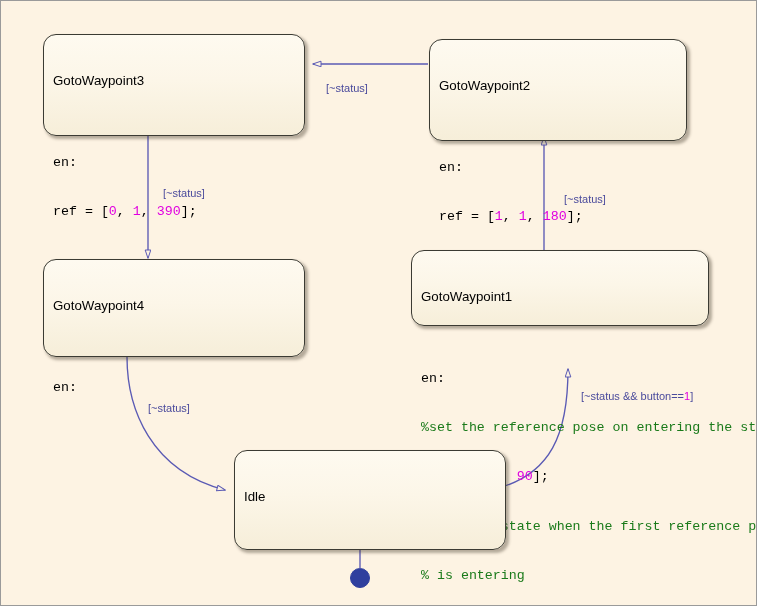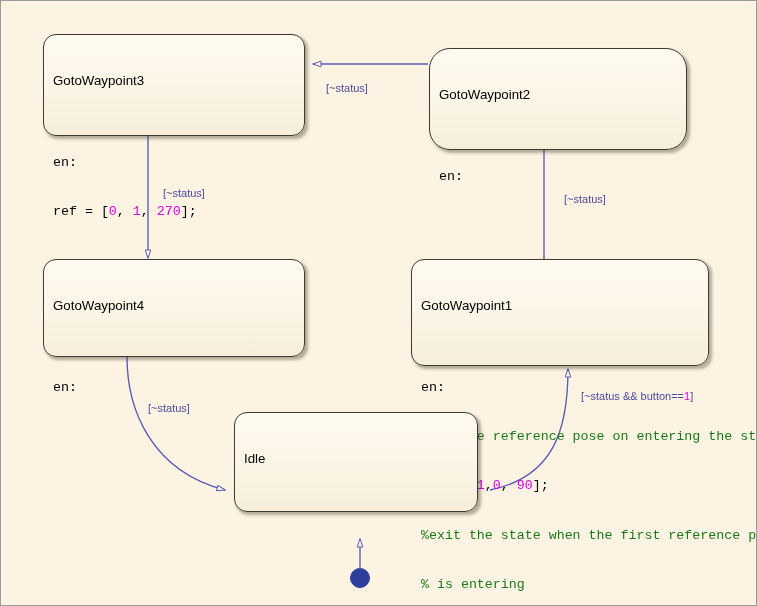--- a/index.html
+++ b/index.html
@@ -95,50 +95,51 @@
     <g>
       <circle cx="359" cy="577" r="9.5" fill="#2f3f9e" stroke="#2f3f9e"></circle>
       <line x1="359" y1="568" x2="359" y2="538" stroke="#5a5ab4" stroke-width="1.35" marker-end="url(#ah)"></line>
     </g>
   </svg>
 
   <div class="state" id="st-wp3" style="left:42px; top:33px; width:262px; height:102px;">
     <span class="state-name">GotoWaypoint3</span>
     <span class="state-body">
       <span class="code-line">en:</span>
-      <span class="code-line"><span class="kw">ref = [</span><span class="num">0</span><span class="kw">, </span><span class="num">1</span><span class="kw">, </span><span class="num">270</span><span class="kw">];</span></span>
+      <span class="code-line"><span class="kw">ref = [</span><span class="num">0</span><span class="kw">, </span><span class="num">1</span><span class="kw">, </span><span class="num">390</span><span class="kw">];</span></span>
     </span>
   </div>
 
-  <div class="state" id="st-wp2" style="left:428px; top:47px; width:258px; height:102px;border-radius:21px;">
+  <div class="state" id="st-wp2" style="left:428px; top:38px; width:258px; height:102px;">
     <span class="state-name">GotoWaypoint2</span>
     <span class="state-body">
       <span class="code-line">en:</span>
+      <span class="code-line"><span class="kw">ref = [</span><span class="num">1</span><span class="kw">, </span><span class="num">1</span><span class="kw">, </span><span class="num">180</span><span class="kw">];</span></span>
     </span>
   </div>
 
   <div class="state" id="st-wp4" style="left:42px; top:258px; width:262px; height:98px;">
     <span class="state-name">GotoWaypoint4</span>
     <span class="state-body">
       <span class="code-line">en:</span>
     </span>
   </div>
 
-  <div class="state" id="st-wp1" style="left:410px; top:258px; width:298px; height:107px;">
+  <div class="state" id="st-wp1" style="left:410px; top:249px; width:298px; height:76px;">
     <span class="state-name">GotoWaypoint1</span>
     <span class="state-body">
       <span class="code-line">en:</span>
       <span class="code-line comment">%set the reference pose on entering the state</span>
       <span class="code-line"><span class="kw">ref = [</span><span class="num">1</span><span class="kw">,</span><span class="num">0</span><span class="kw">, </span><span class="num">90</span><span class="kw">];</span></span>
       <span class="code-line comment">%exit the state when the first reference point</span>
       <span class="code-line comment">% is entering</span>
     </span>
   </div>
 
-  <div class="state" id="st-idle" style="left:233px; top:411px; width:244px; height:100px;">
+  <div class="state" id="st-idle" style="left:233px; top:449px; width:272px; height:100px;">
     <span class="state-name">Idle</span>
   </div>
 
   <div class="tlabel" style="left:325px; top:80px;">[~status]</div>
 
   <div class="tlabel" style="left:162px; top:185px;">[~status]</div>
 
   <div class="tlabel" style="left:563px; top:191px;">[~status]</div>
 
   <div class="tlabel" style="left:147px; top:400px;">[~status]</div>

